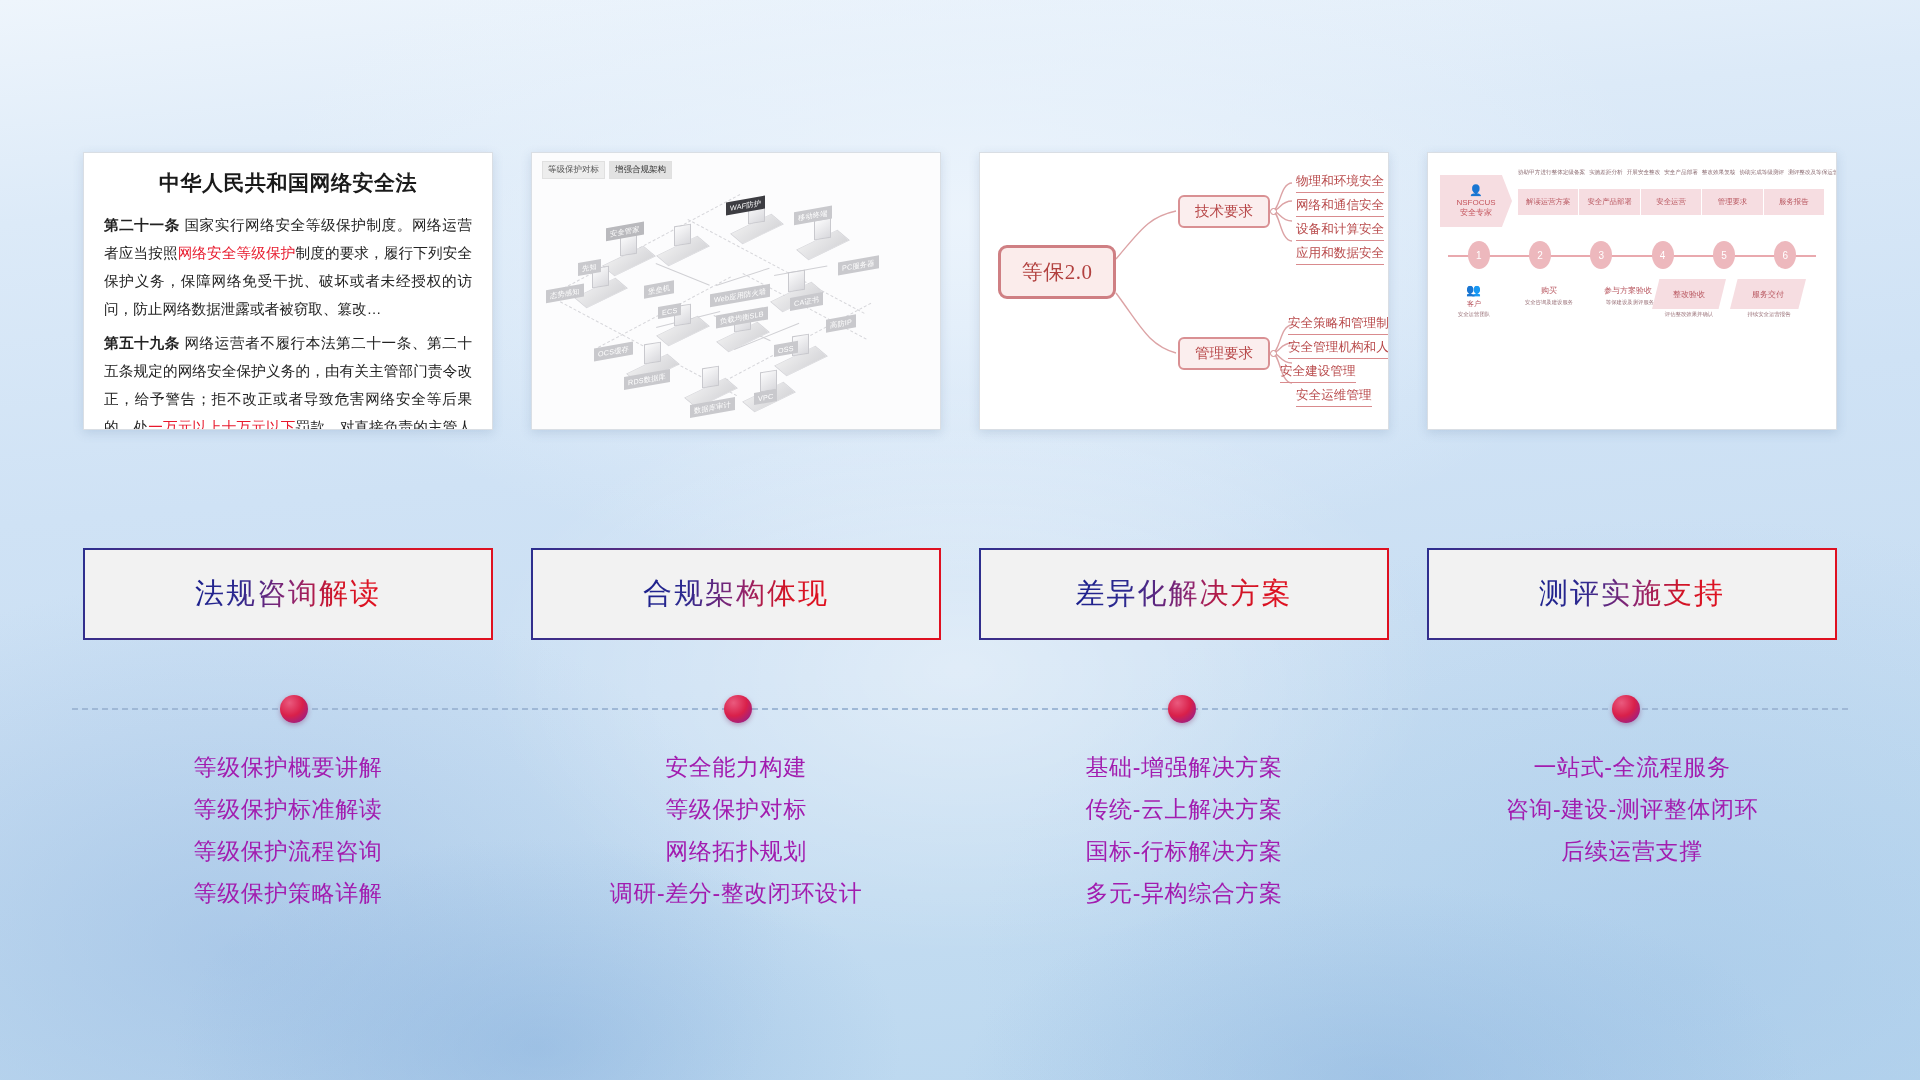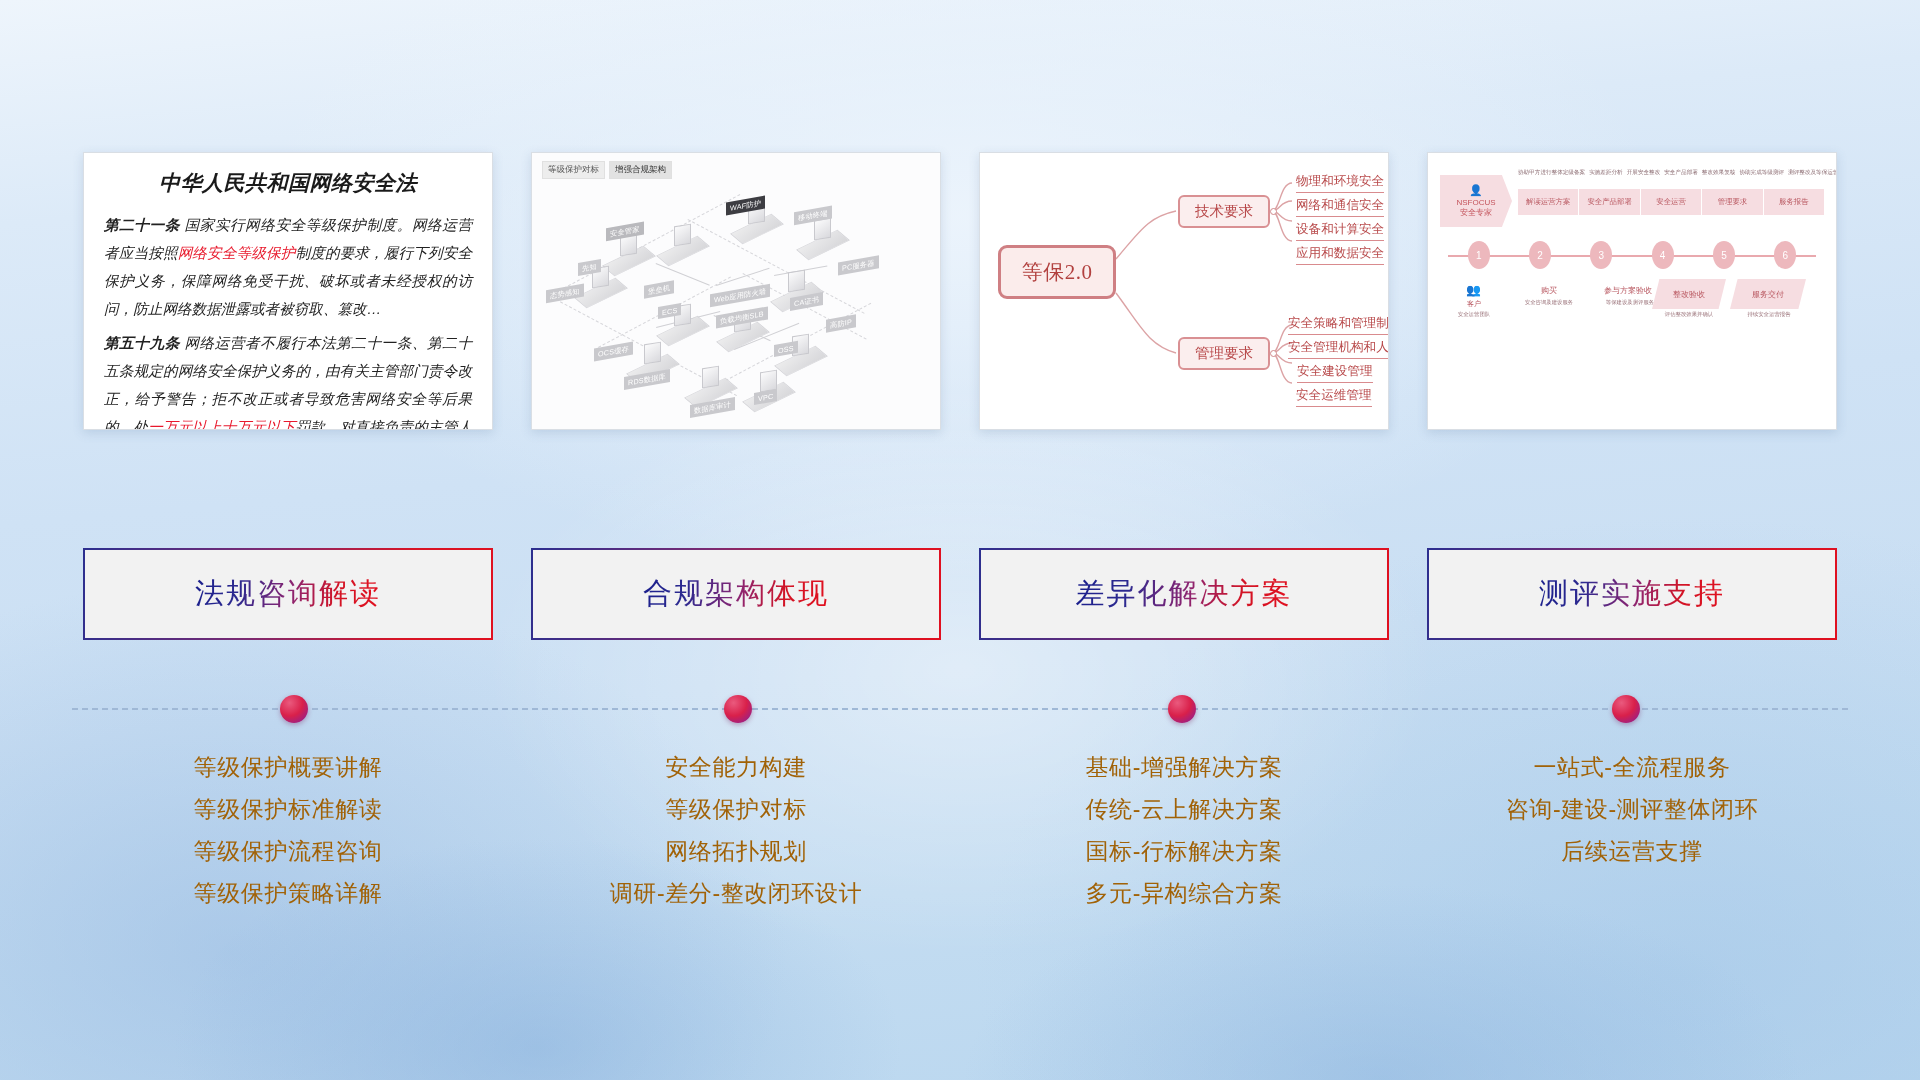--- a/index.html
+++ b/index.html
@@ -28,21 +28,21 @@
   }
   .card {
     width: 410px; height: 278px;
     background: #fff;
     border: 1px solid #d9dee4;
     box-shadow: 0 3px 10px rgba(70,105,150,0.18);
     position: relative; overflow: hidden;
   }
 
   
-  .law-card { padding: 16px 20px 26px 20px; font-style: italic; }
+  .law-card { padding: 16px 20px 26px 20px; }
   .law-title {
     text-align: center; font-size: 21px; font-weight: bold; color: #1a1a1a;
     letter-spacing: .5px; margin-bottom: 14px;
   }
   .law-p {
     font-size: 14.6px; line-height: 1.92; color: #222; text-align: justify;
     text-justify: inter-ideograph; margin-bottom: 6px;
   }
   .law-p b { font-weight: bold; }
   .hl { color: #e8192c; }
@@ -193,21 +193,21 @@
 
   
   .lists-row {
     position: absolute; top: 742px; left: 0; width: 1920px;
     display: flex; justify-content: center; gap: 38px;
   }
   .list-col {
     width: 410px; display: flex; flex-direction: column; align-items: center;
     gap: 11px; padding-top: 10px;
   }
-  .list-item { font-size: 23px; color: #a16207; letter-spacing: .6px; white-space: nowrap; }
+  .list-item { font-size: 23px; color: #a21caf; letter-spacing: .6px; white-space: nowrap; }
 </style>
 </head>
 <body>
 
 <div class="bg-wash"></div>
 
 <div class="cards-row">
 
   <div class="card law-card">
     <div class="law-title">中华人民共和国网络安全法</div>
@@ -309,21 +309,21 @@
     <div class="mm-dot" style="left:290px; top:55px;"></div>
     <div class="mm-leaf" style="left:316px; top:20px;">物理和环境安全</div>
     <div class="mm-leaf" style="left:316px; top:44px;">网络和通信安全</div>
     <div class="mm-leaf" style="left:316px; top:68px;">设备和计算安全</div>
     <div class="mm-leaf" style="left:316px; top:92px;">应用和数据安全</div>
 
     <div class="mm-mid" style="left:198px; top:184px;">管理要求</div>
     <div class="mm-dot" style="left:290px; top:197px;"></div>
     <div class="mm-leaf" style="left:308px; top:162px;">安全策略和管理制度</div>
     <div class="mm-leaf" style="left:308px; top:186px;">安全管理机构和人员</div>
-    <div class="mm-leaf" style="left:317px; top:210px;">安全建设管理</div>
+    <div class="mm-leaf" style="left:300px; top:210px;">安全建设管理</div>
     <div class="mm-leaf" style="left:316px; top:234px;text-align:center;">安全运维管理</div>
   </div>
 
   <div class="card nf-card">
     <div class="nf-inner">
 
       <div class="nf-chev">
         <span style="font-size:11px;">👤</span>
         <span>NSFOCUS</span>
         <span>安全专家</span>

